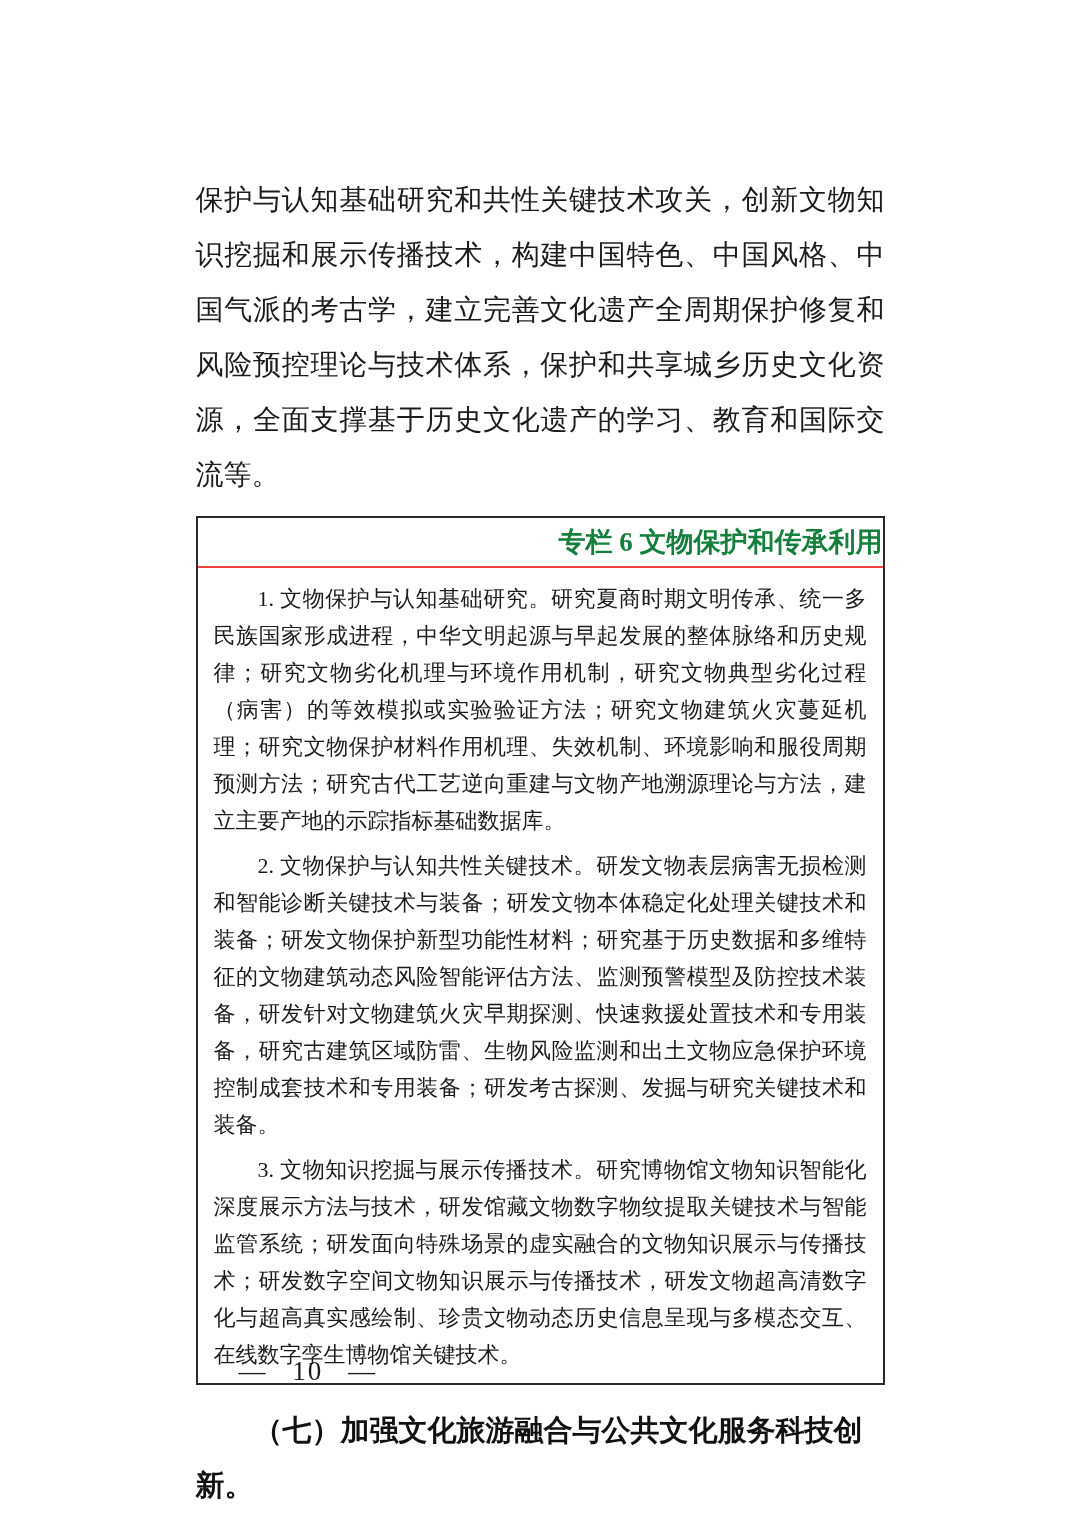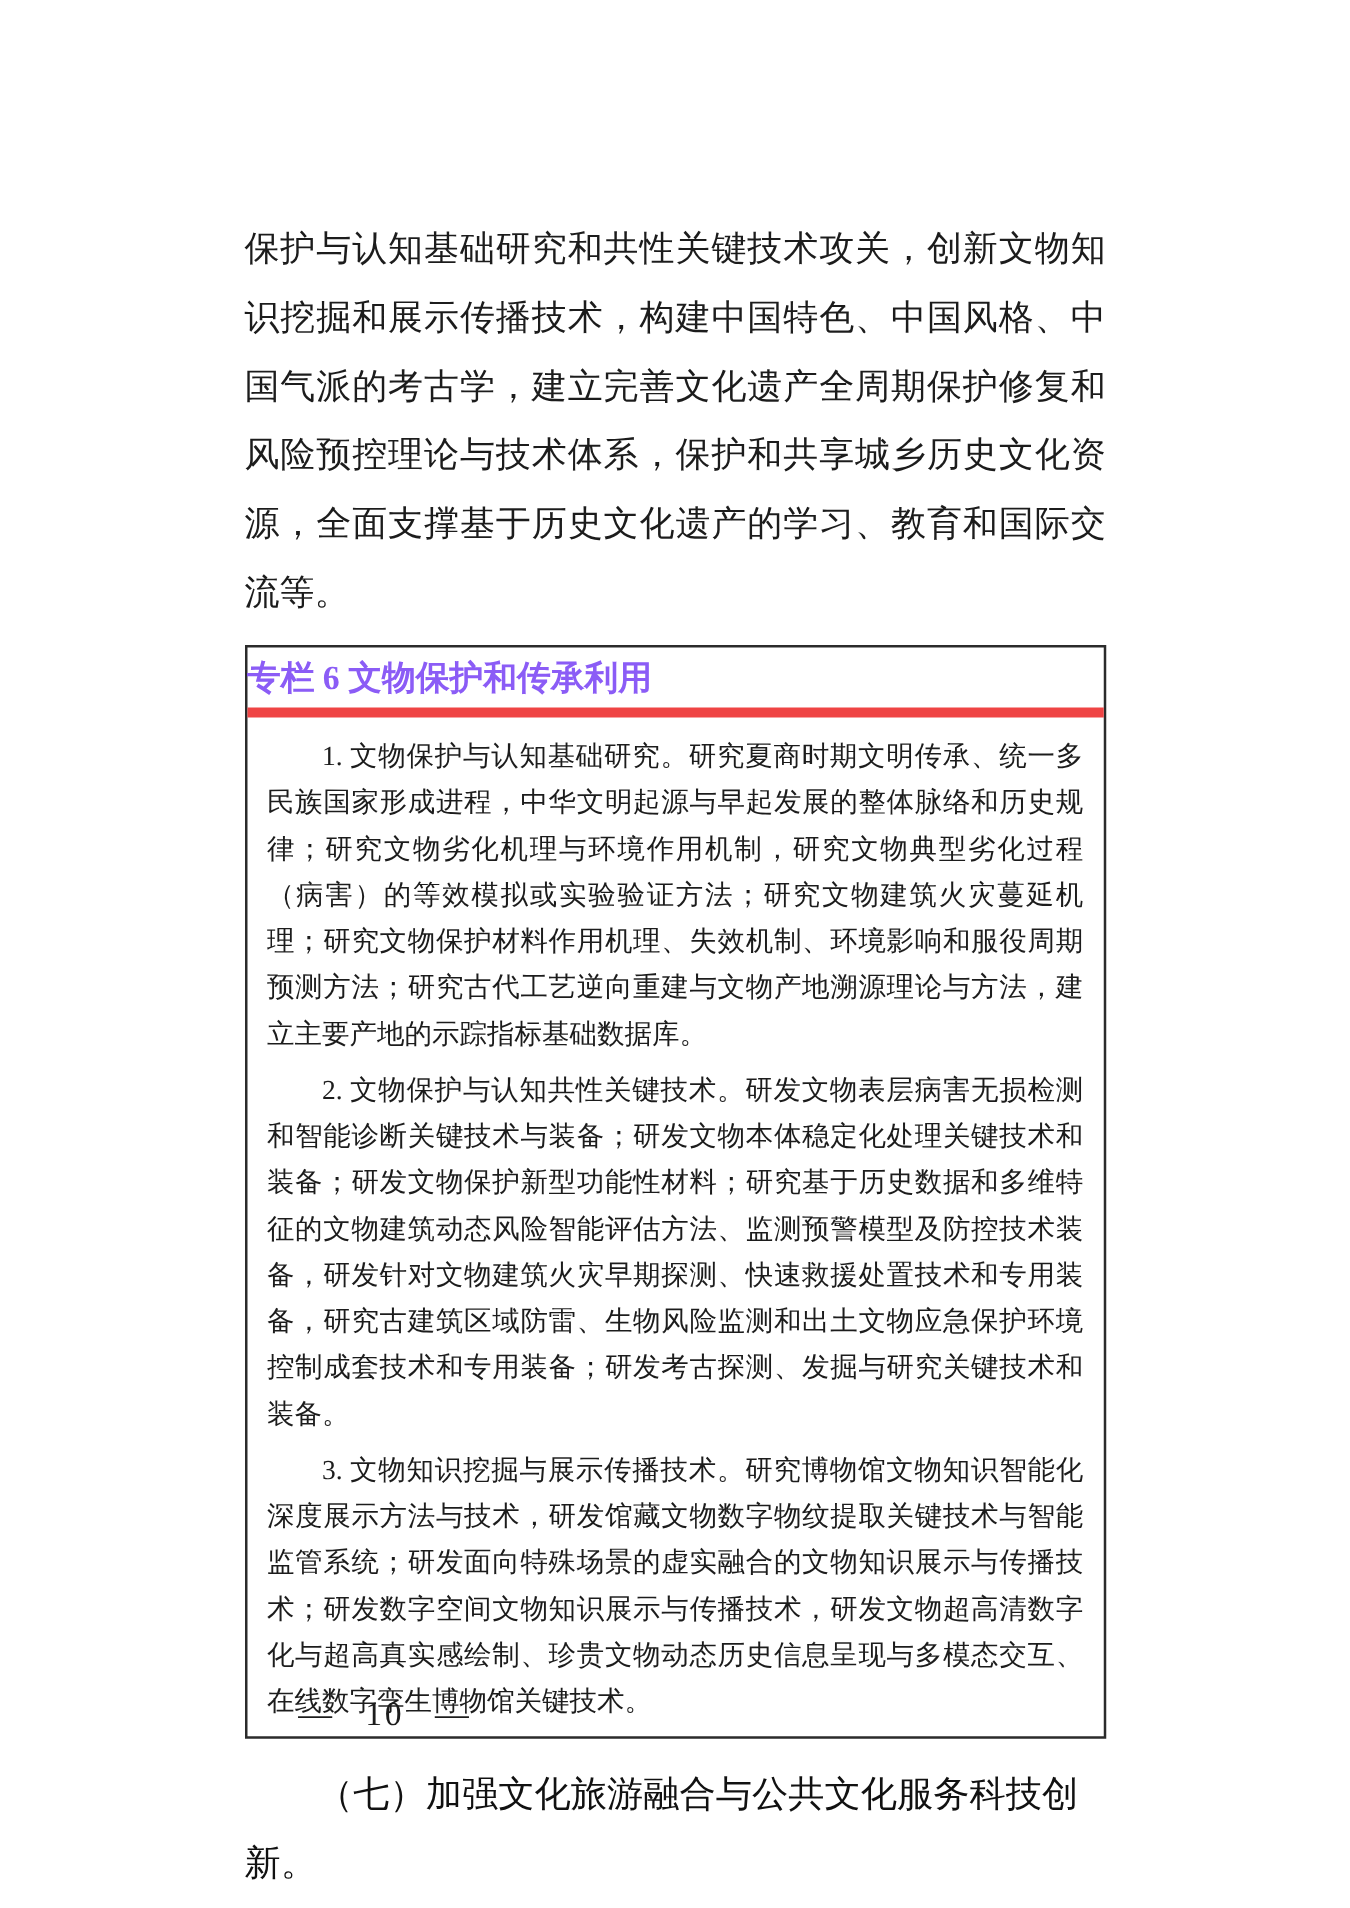--- a/index.html
+++ b/index.html
@@ -31,42 +31,42 @@
     text-indent: 2em;
   }
   .column-box {
     margin-top: 14px;
     border: 2px solid #2b2b2b;
     background: #ffffff;
   }
   .column-box-title {
     font-size: 27px;
     font-weight: 700;
-    text-align: left;
+    text-align: right;
     line-height: 46px;
     padding: 1px 0;
-    border-bottom: 8px solid #ef4444;
-    color: #8b5cf6;
+    border-bottom: 2px solid #ef4444;
+    color: #15803d;
   }
   .column-box-body {
     padding: 4px 16px 10px 16px;
   }
   .column-box-para {
     margin: 8px 0 0 0;
     font-size: 22px;
     line-height: 37px;
     text-indent: 2em;
     text-align: justify;
     text-justify: inter-ideograph;
     color: #1c1c1c;
   }
   .section-heading {
     margin: 18px 0 0 0;
     font-size: 29px;
-    font-weight: 400;
+    font-weight: 700;
     line-height: 55px;
     text-indent: 2em;
     color: #111111;
   }
   .closing-text {
     margin: 4px 0 0 0;
   }
   .page-number {
     position: absolute;
     top: 1356px;

